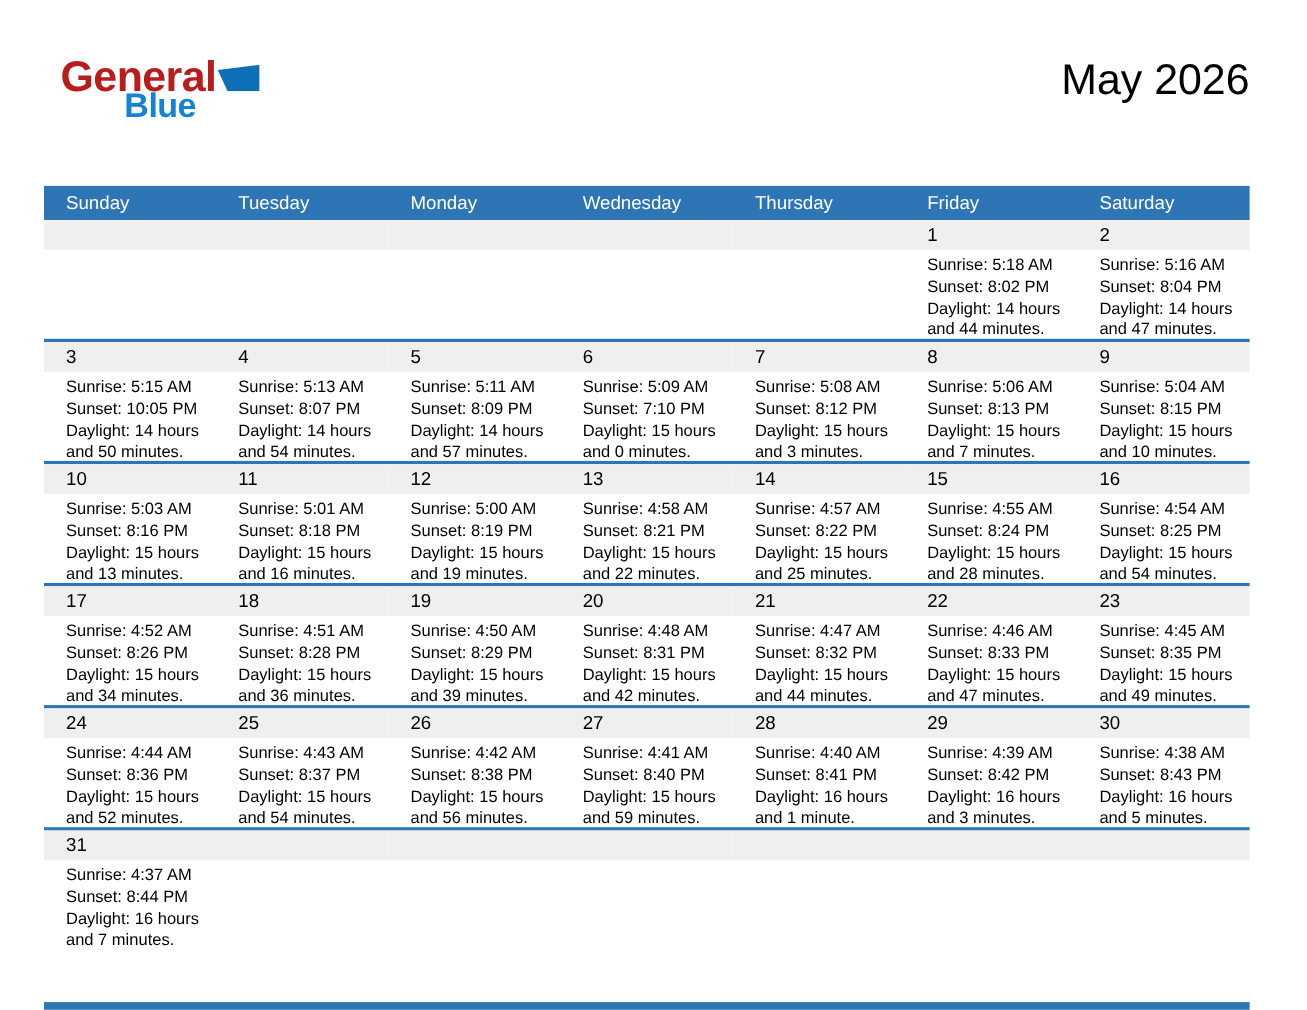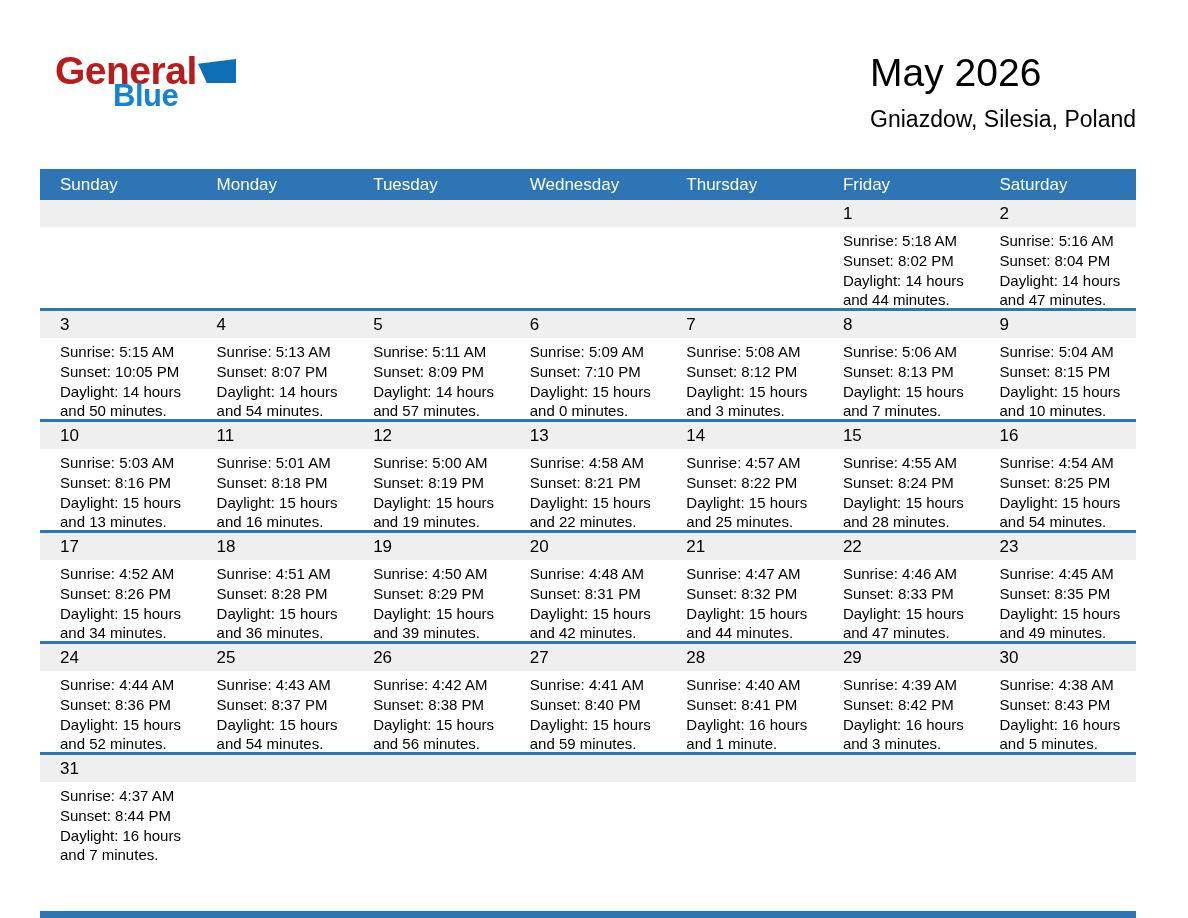--- a/index.html
+++ b/index.html
@@ -20,21 +20,21 @@
   .logo { padding-top: 14px; }
   .logo-line1 { display: flex; align-items: flex-start; }
   .logo-general {
     font-size: 39px; font-weight: 600; color: #b91c1c; letter-spacing: -0.5px; line-height: 30px;
   }
   .logo-triangle { width: 38px; height: 24px; margin-left: 1px; margin-top: 3px; }
   .logo-blue {
     font-size: 31px; font-weight: 600; color: #1583d3; letter-spacing: -0.5px;
     line-height: 28px; margin-left: 58px; margin-top: -4px;
   }
-  .title-block { padding-top: 8px; }
+  .title-block { text-align: right; padding-top: 8px; }
   .page-title { font-size: 39px; line-height: 46px; font-weight: 400; }
   .page-subtitle { font-size: 23px; line-height: 30px; margin-top: 8px; }
 
   
   .calendar { width: 1096px; margin-left: 40px; }
   .cal-header { display: flex; background: #2E75B6; height: 31px; margin-top: 12px; }
   .cal-header .wd {
     flex: 1; min-width: 0; color: #ffffff; font-size: 17px; line-height: 31px;
     padding-left: 20px; font-weight: 400;
   }
@@ -64,29 +64,28 @@
     <div class="logo-line1">
       <span class="logo-general">General</span>
       <svg class="logo-triangle" viewBox="0 0 60 36" preserveAspectRatio="none">
         <polygon points="0,7 60,0 60,36 14,36" fill="#0f6fb6"></polygon>
       </svg>
     </div>
     <div class="logo-blue">Blue</div>
   </div>
   <div class="title-block">
     <div class="page-title">May 2026</div>
-    <div class="page-subtitle">Gniazdow, Silesia, Poland</div>
   </div>
 </div>
 
 <div class="calendar">
   <div class="cal-header">
     <div class="wd">Sunday</div>
+    <div class="wd">Tuesday</div>
     <div class="wd">Monday</div>
-    <div class="wd">Tuesday</div>
     <div class="wd">Wednesday</div>
     <div class="wd">Thursday</div>
     <div class="wd">Friday</div>
     <div class="wd">Saturday</div>
   </div>
   <div>
       <div class="week">
         <div class="cell">
           <div class="band"></div>
           <div class="daybody"></div>

